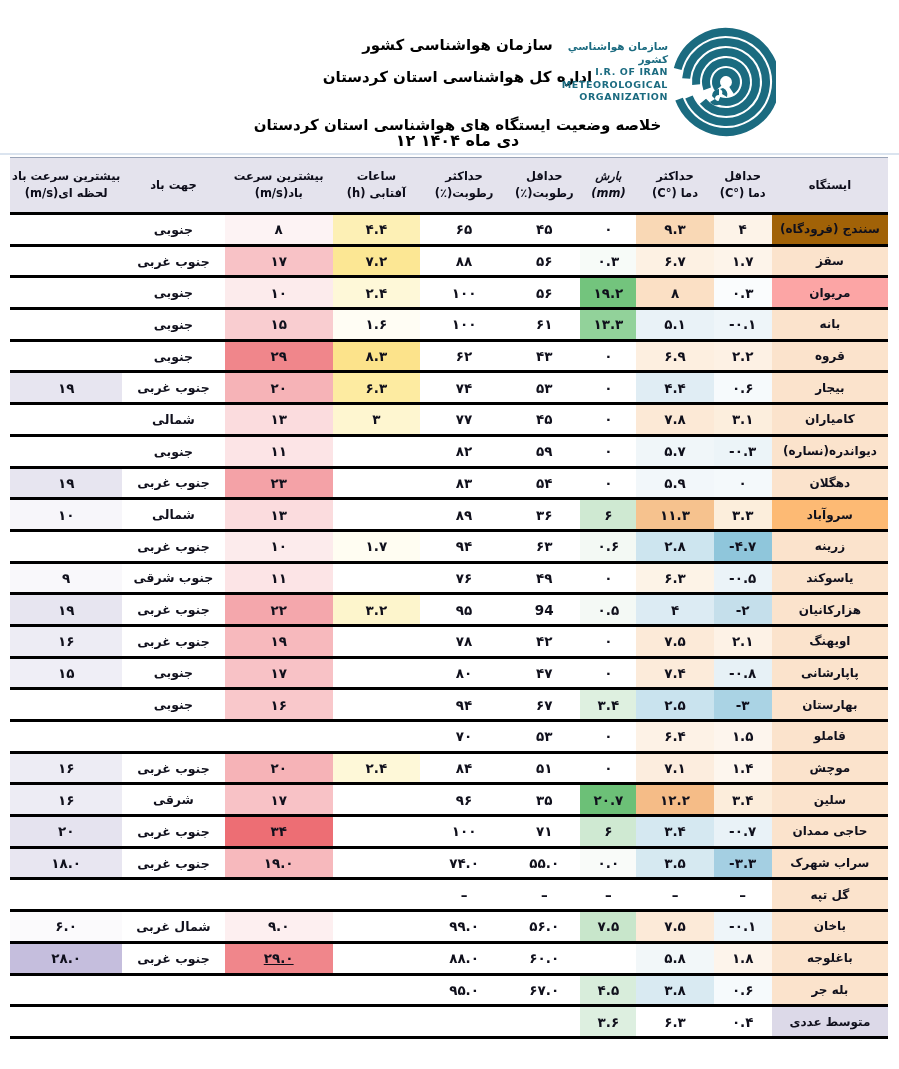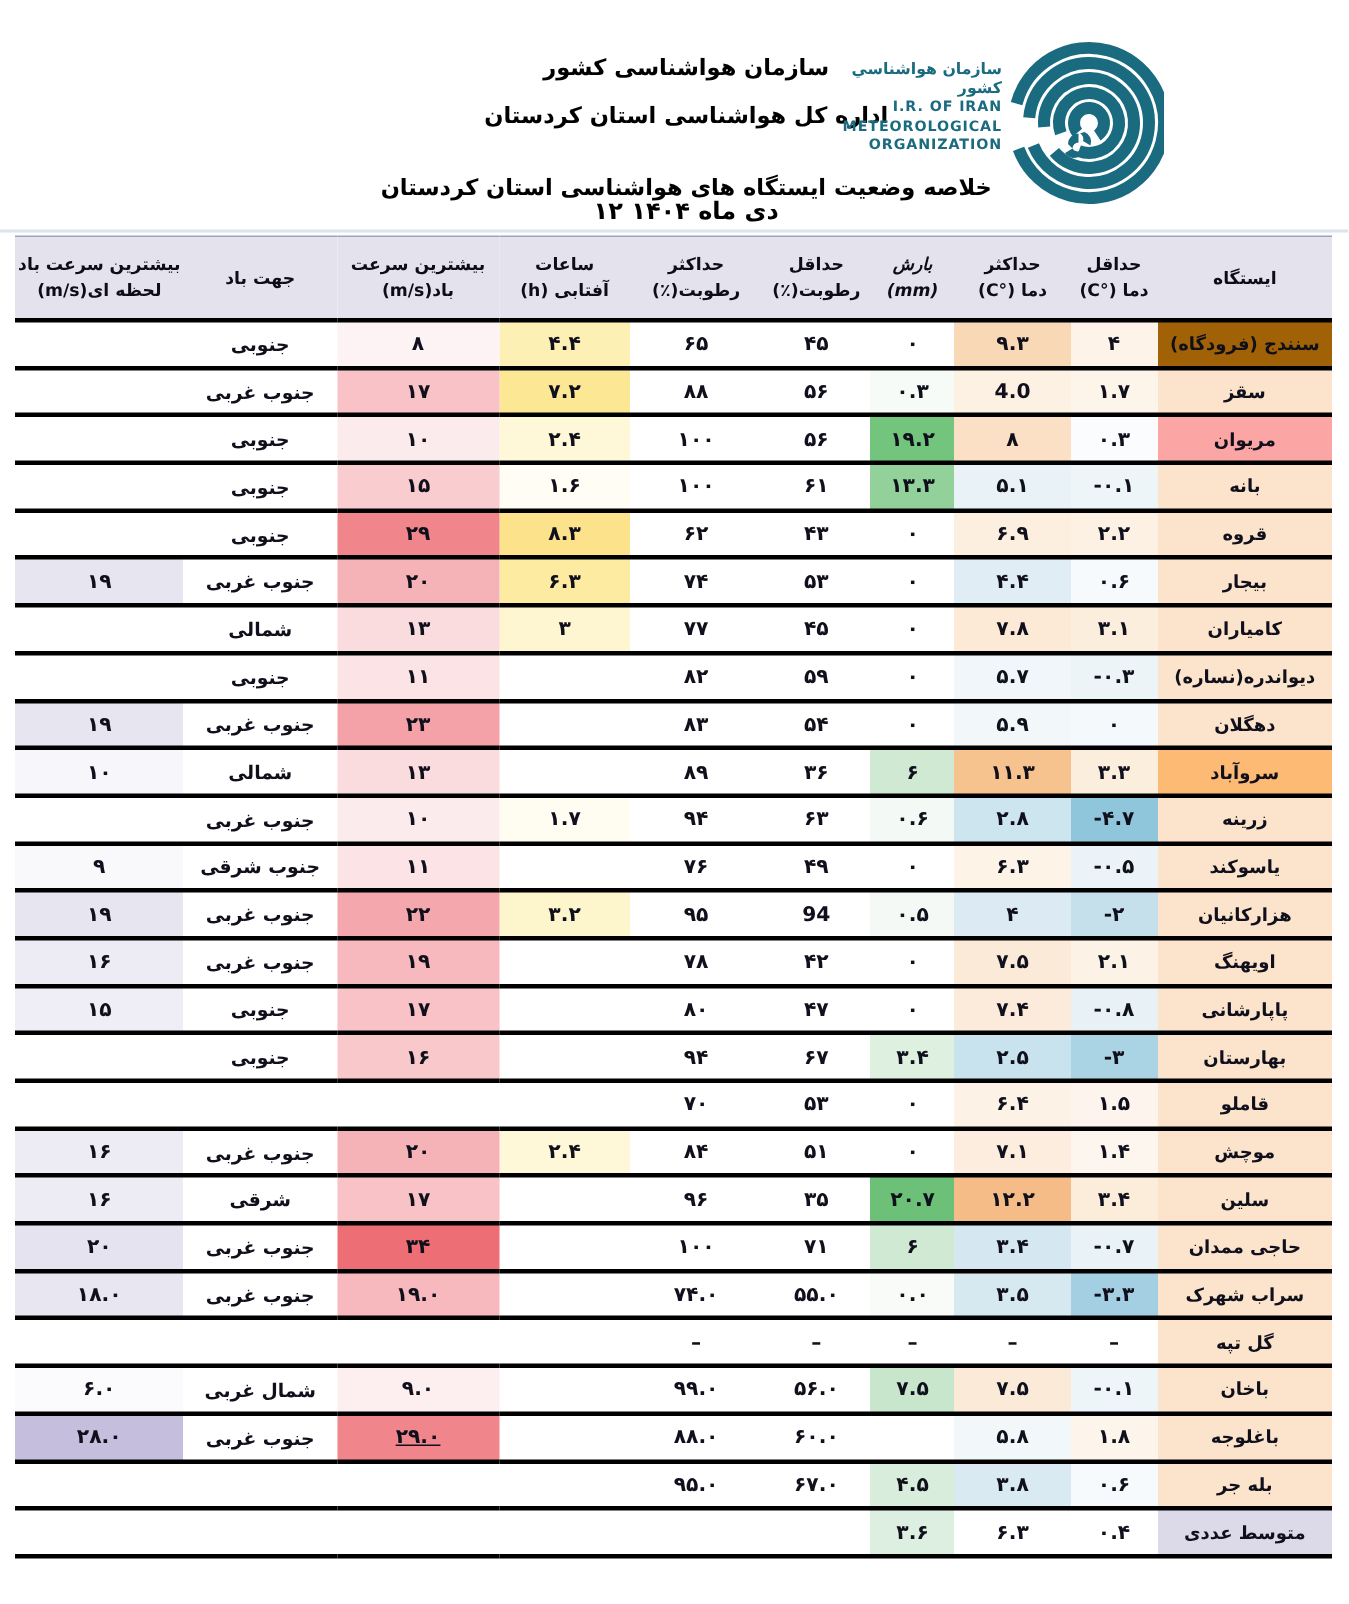--- a/index.html
+++ b/index.html
@@ -125,21 +125,21 @@
             <td dir="ltr">۴۵</td>
             <td dir="ltr">۶۵</td>
             <td dir="ltr" style="background: rgb(253, 240, 181);">۴.۴</td>
             <td dir="ltr" style="background: rgb(253, 243, 244);">۸</td>
             <td dir="rtl" class="dircell">جنوبی</td>
             <td dir="ltr"></td>
           </tr>
           <tr>
             <td dir="rtl" class="station" style="background: rgb(251, 227, 204);">سقز</td>
             <td dir="ltr" style="background: rgb(253, 244, 234);">۱.۷</td>
-            <td dir="ltr" style="background: rgb(253, 241, 227);">4.0</td>
+            <td dir="ltr" style="background: rgb(253, 241, 227);">۶.۷</td>
             <td dir="ltr" style="background: rgb(247, 251, 248);">۰.۳</td>
             <td dir="ltr">۵۶</td>
             <td dir="ltr">۸۸</td>
             <td dir="ltr" style="background: rgb(252, 231, 148);">۷.۲</td>
             <td dir="ltr" style="background: rgb(248, 194, 198);">۱۷</td>
             <td dir="rtl" class="dircell">جنوب غربی</td>
             <td dir="ltr"></td>
           </tr>
           <tr>
             <td dir="rtl" class="station" style="background: #fca5a5;">مریوان</td>

